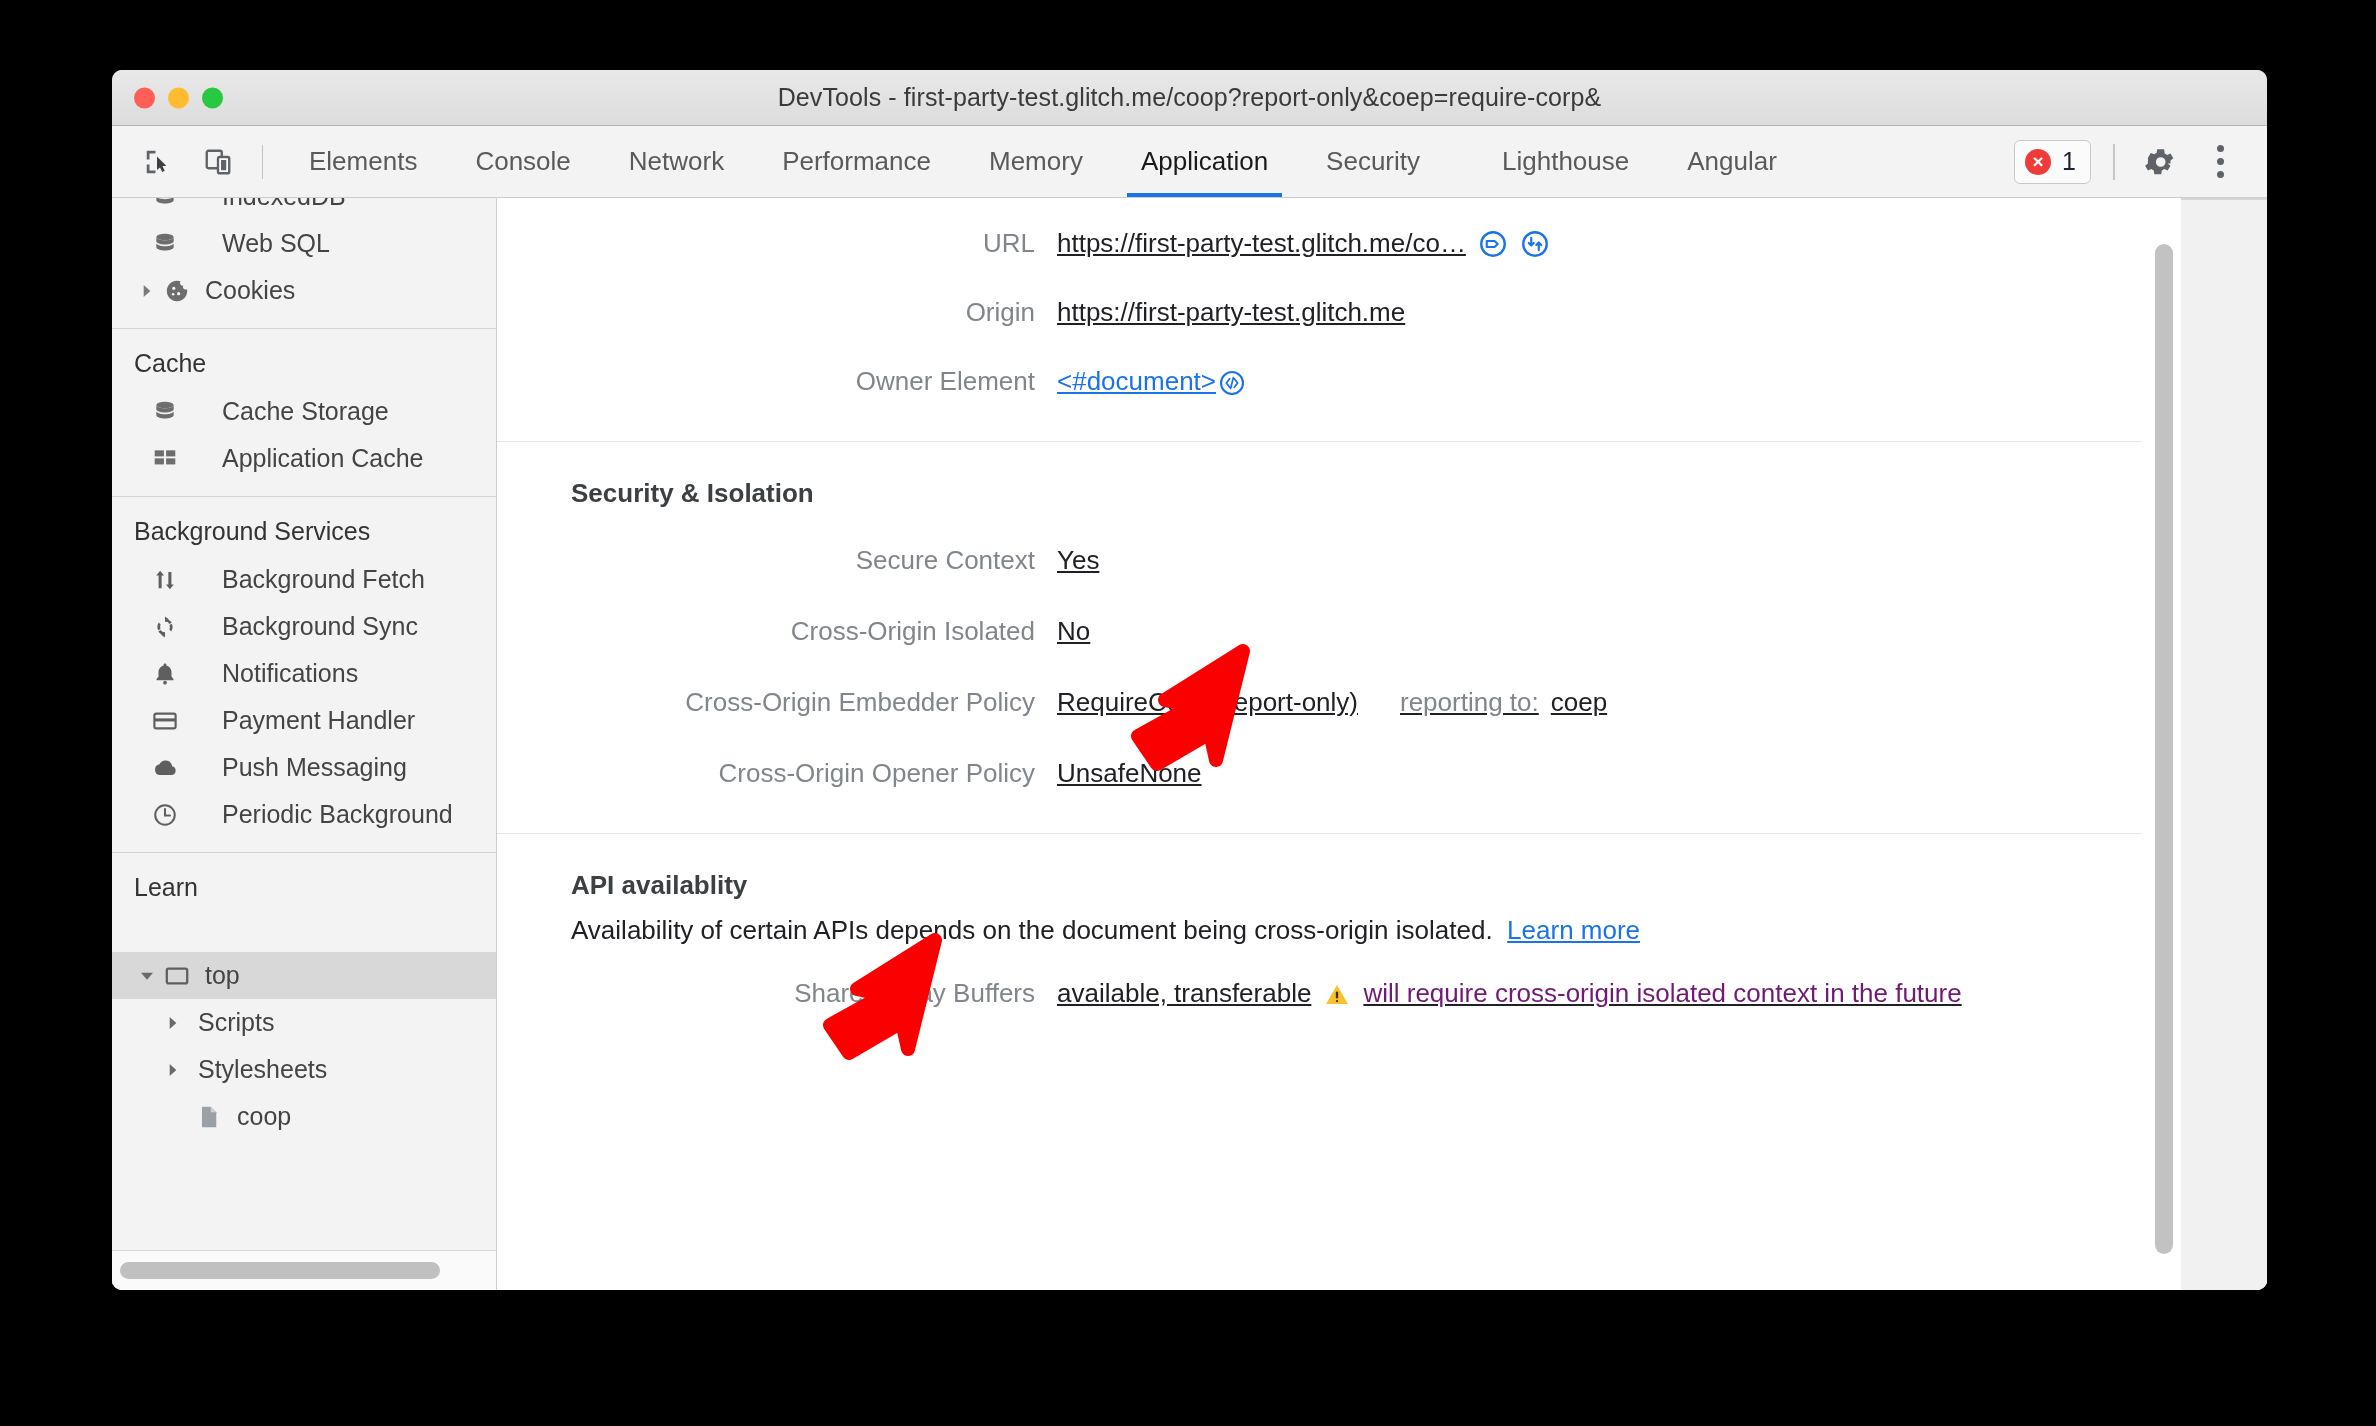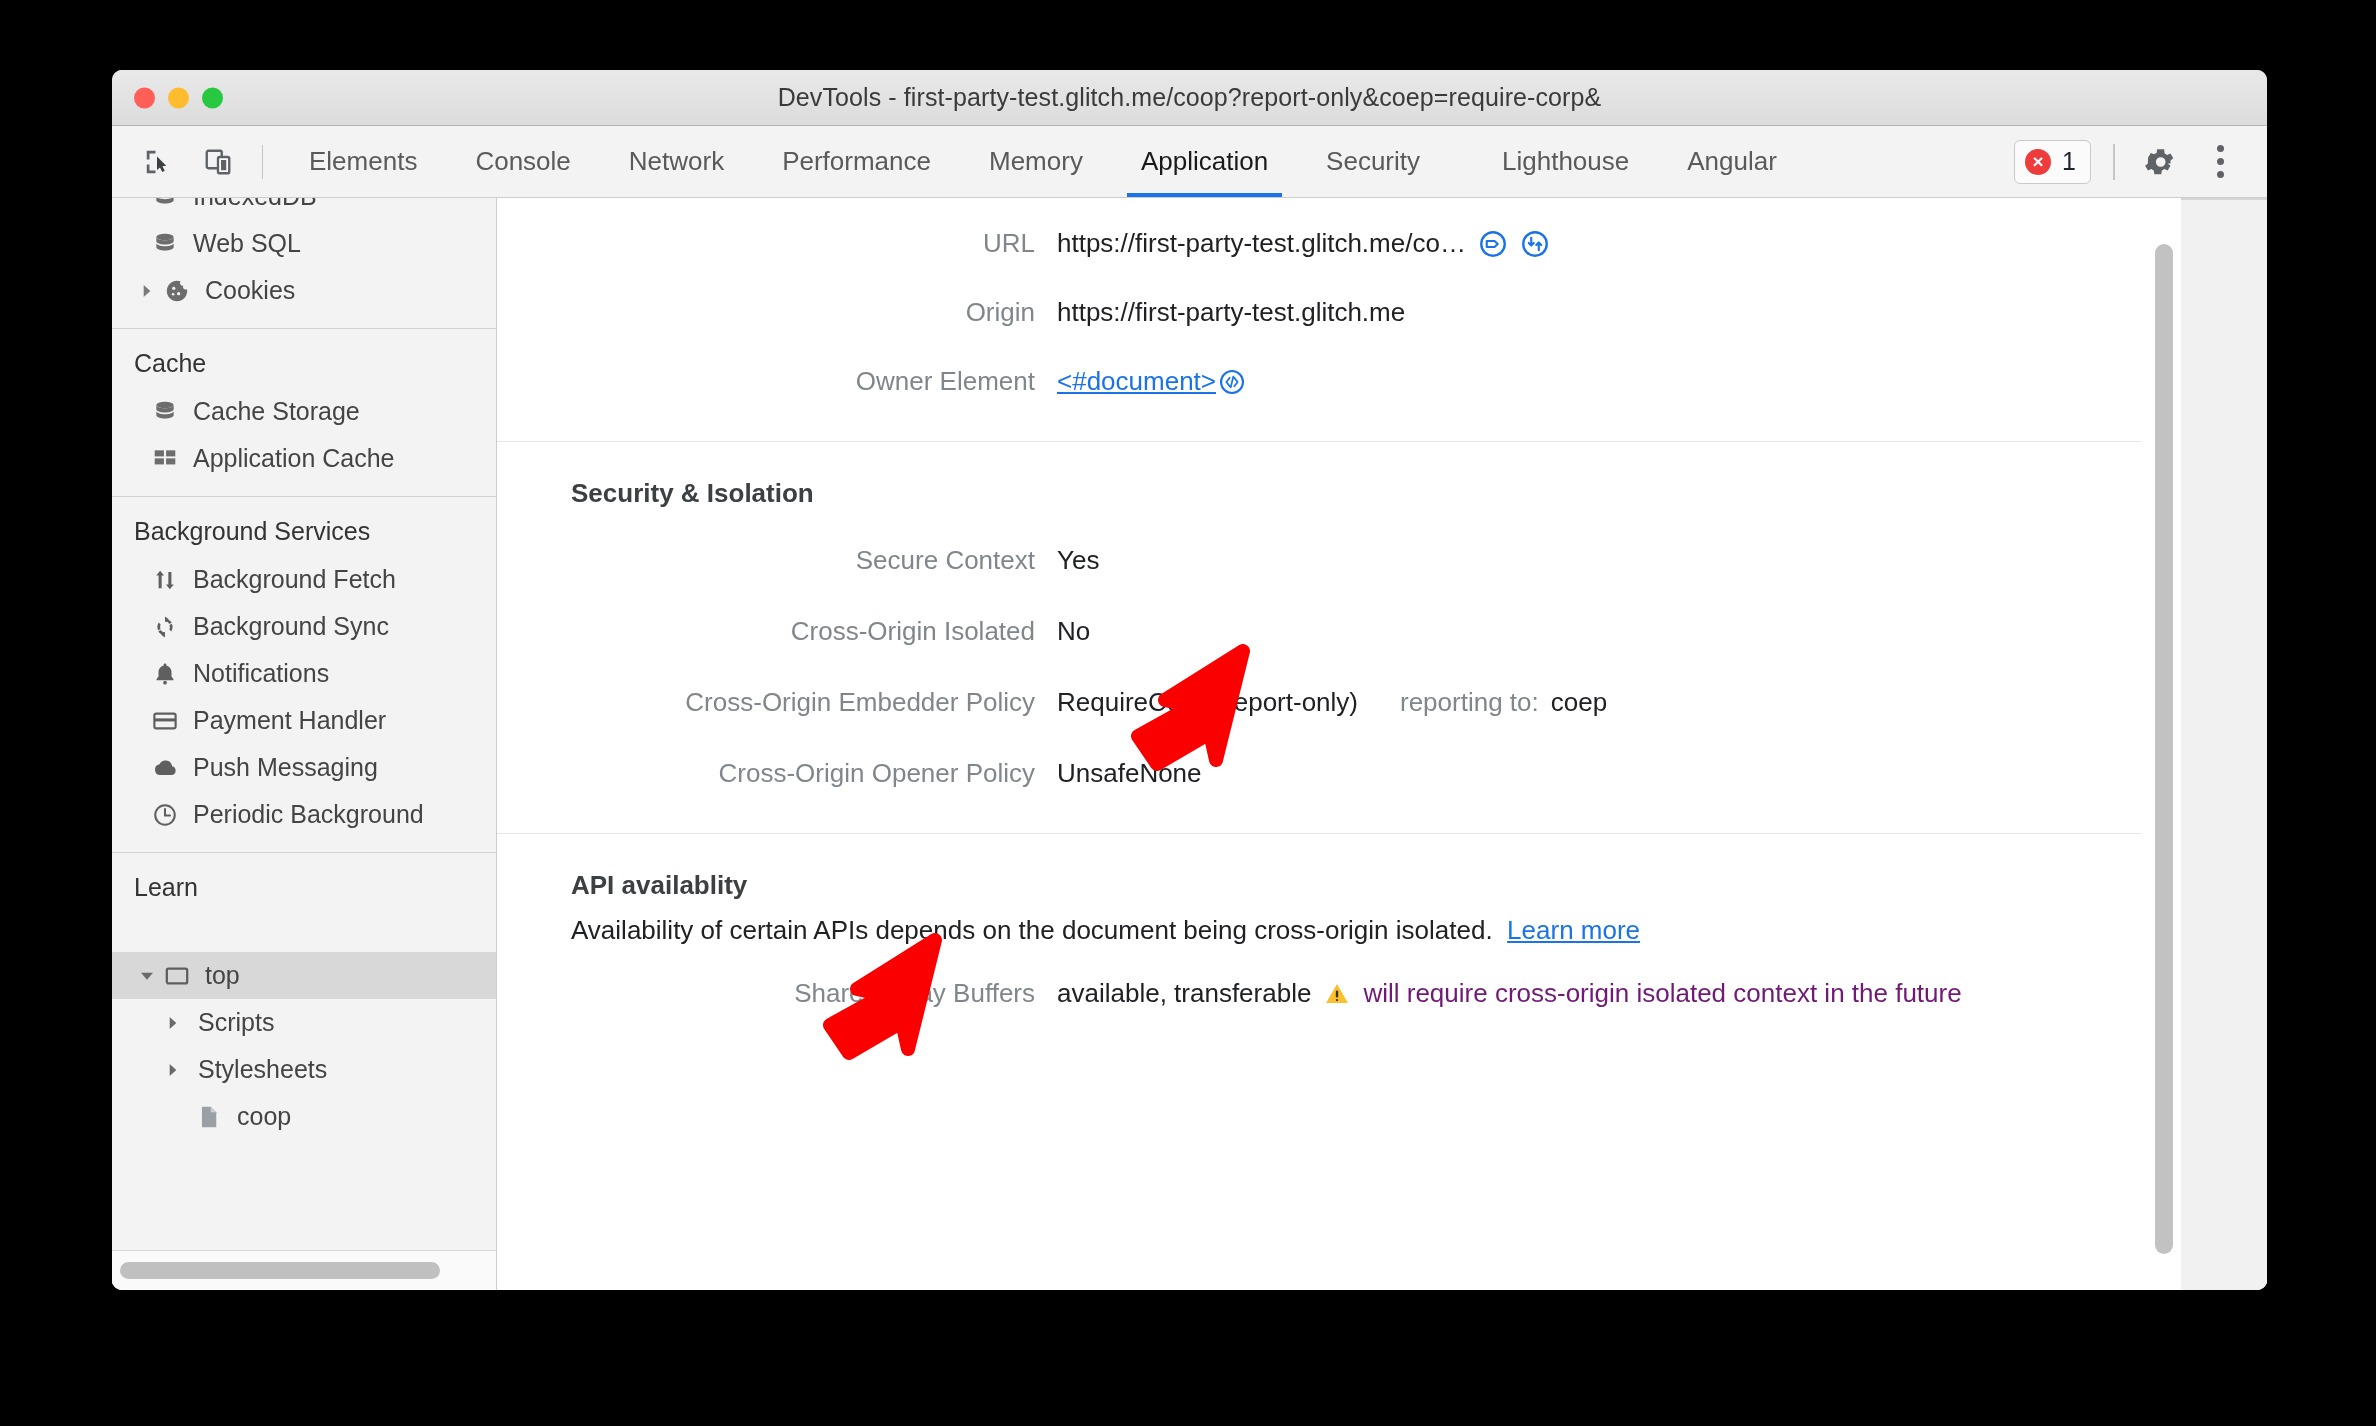--- a/index.html
+++ b/index.html
@@ -172,21 +172,21 @@
     width: 26px; flex: 0 0 26px;
     display: flex; align-items: center; justify-content: center;
     color: #777;
   }
   .side-item .sicon {
     width: 34px; flex: 0 0 34px;
     display: flex; align-items: center; justify-content: center;
     margin-right: 11px;
   }
   .side-item .slabel { overflow: hidden; text-overflow: ellipsis; }
-  .indent-1 { padding-left: 36px; }
+  .indent-1 { padding-left: 36px; gap: 29px; }
 
   #sidebar-hscroll {
     flex: 0 0 40px;
     height: 40px;
     background: #fafafa;
     border-top: 1px solid #d8d8d8;
     display: flex;
     align-items: center;
     padding: 0 8px;
   }
@@ -246,24 +246,25 @@
     text-align: right;
     font-size: 26px;
     color: #80868b;
     padding-right: 22px;
     white-space: nowrap;
   }
   .row-value {
     font-size: 26px;
     color: #202124;
     display: flex;
-    align-items: center;
+    align-items: flex-end;
     gap: 12px;
     min-width: 0;
     white-space: nowrap;
+    text-decoration: underline;
   }
   .row-value .muted-extra { color: #80868b; }
   .row-value .spacer-wide { display: inline-block; width: 18px; }
   .link-blue {
     color: #1a73e8;
     text-decoration: underline;
   }
   .desc-text {
     font-size: 26px;
     color: #202124;

